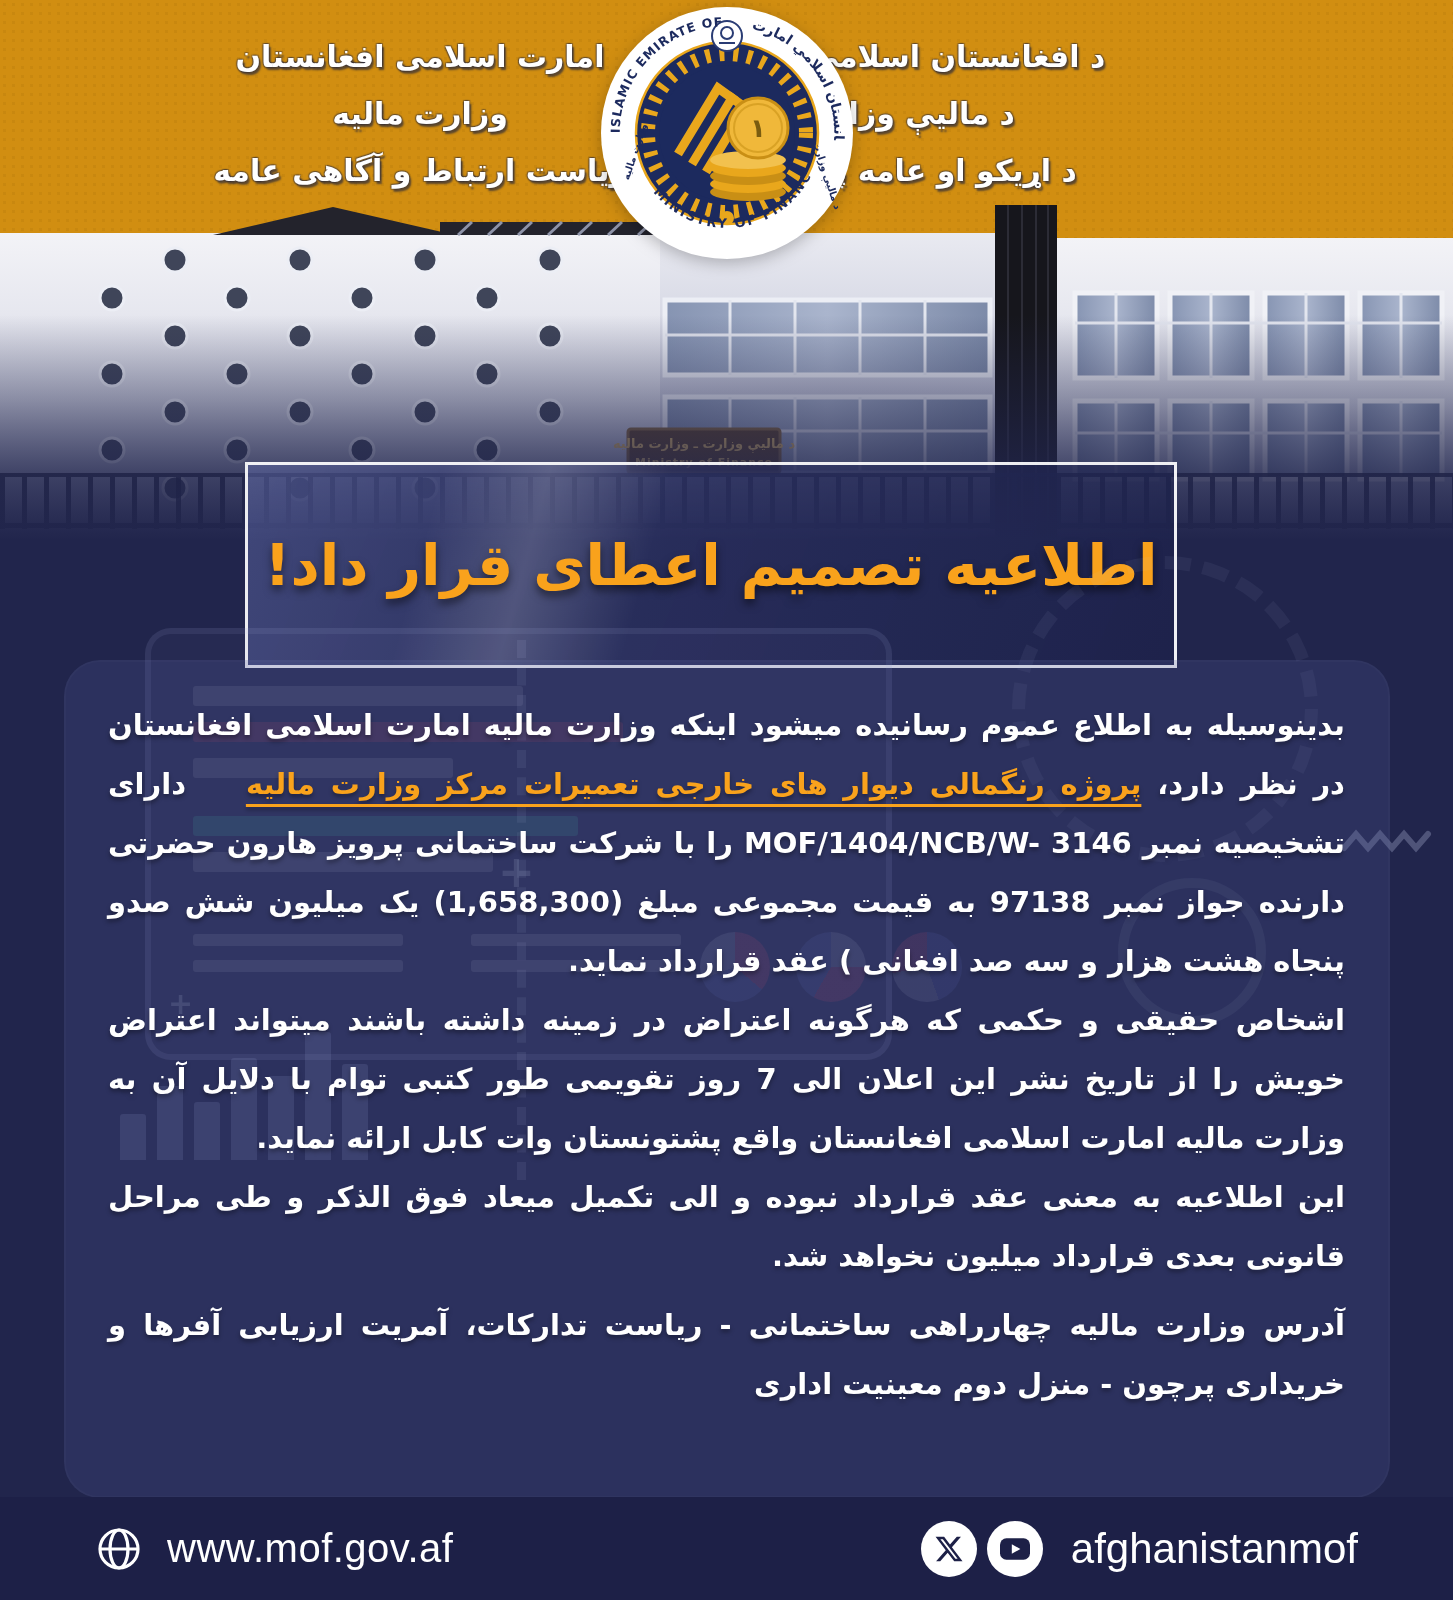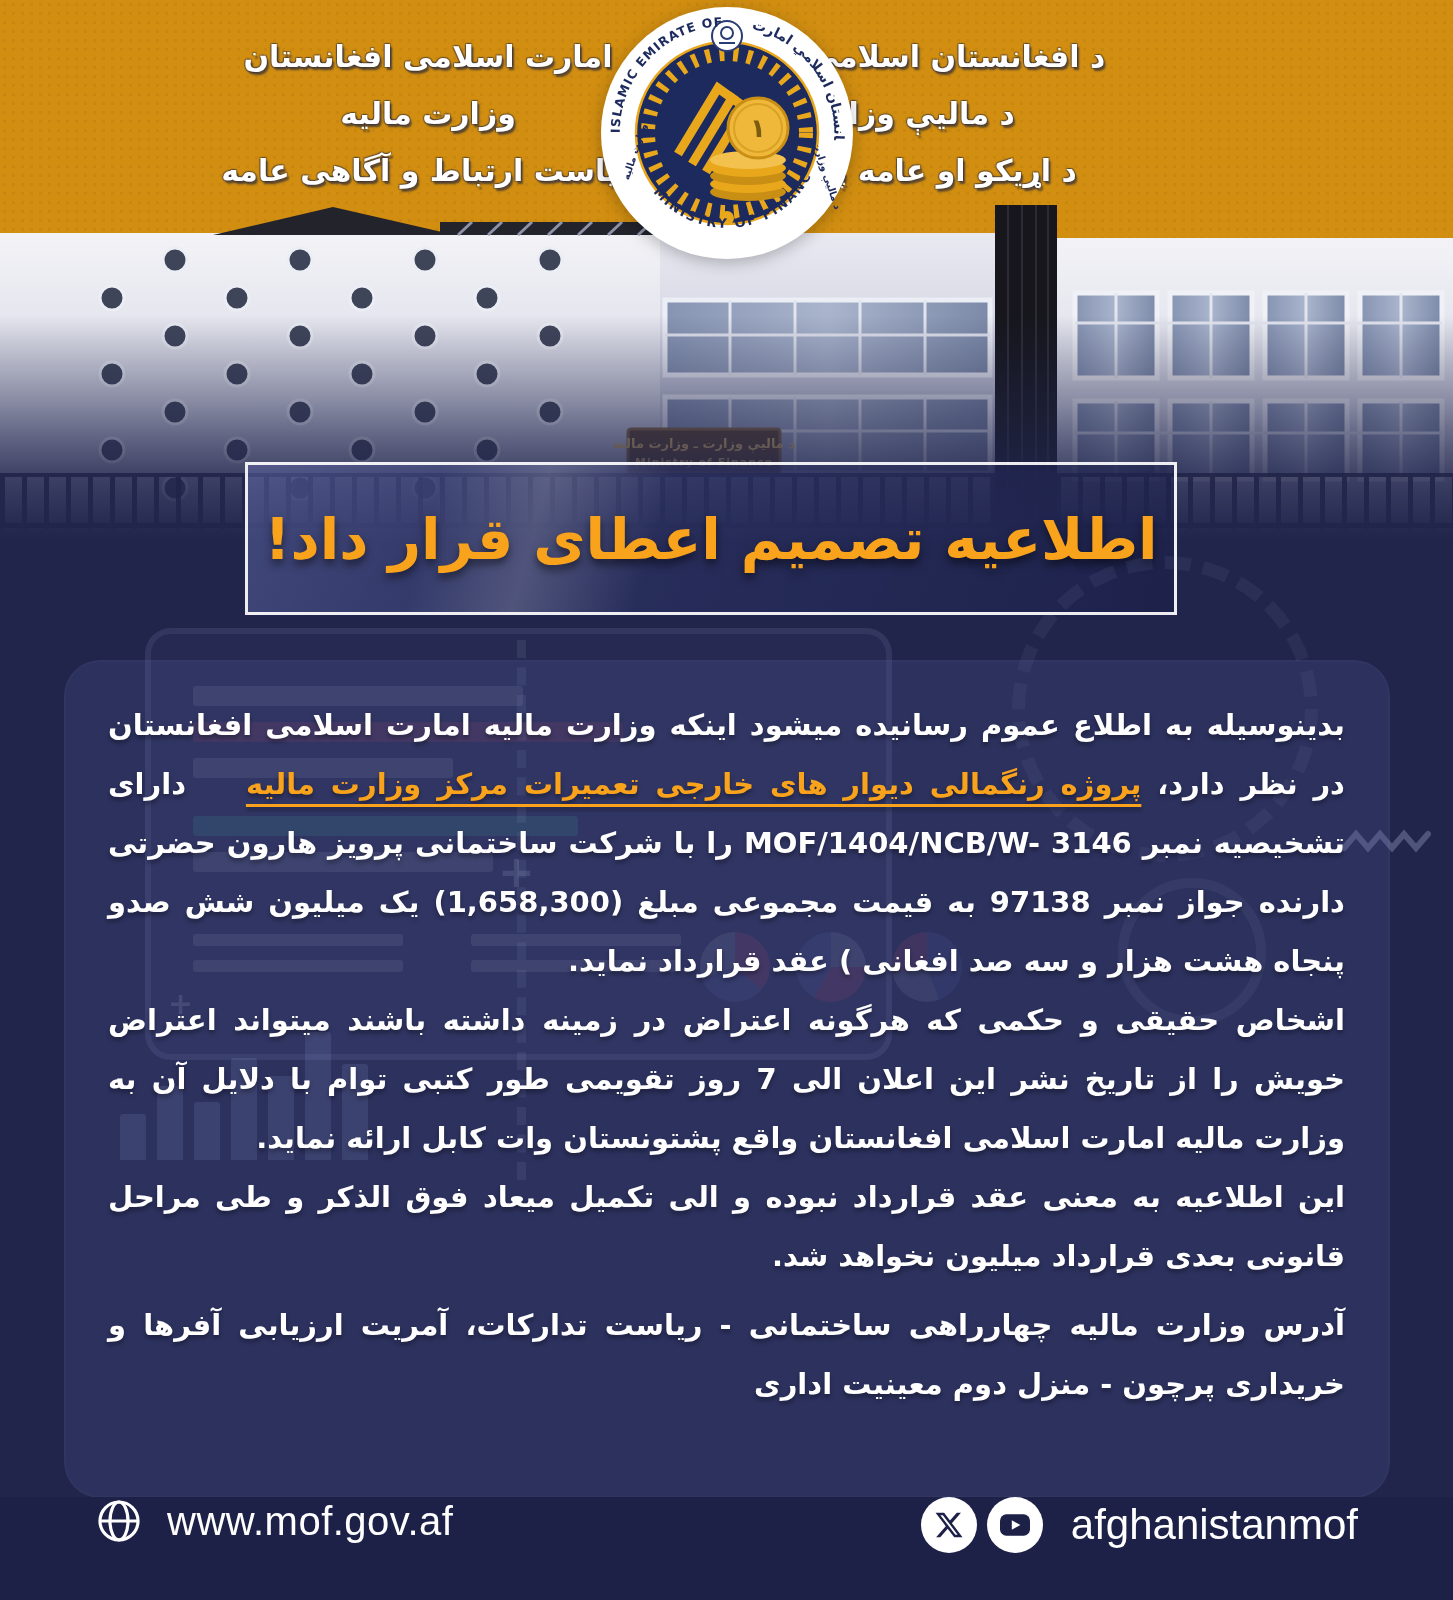--- a/index.html
+++ b/index.html
@@ -15,28 +15,28 @@
     background-image:radial-gradient(rgba(120,75,0,0.10) 1.5px, transparent 1.5px);
     background-size:9px 9px;
   }
   .hdr-block{
     position:absolute;top:28px;color:#fff;font-weight:bold;font-size:30px;
     line-height:57px;text-align:center;direction:rtl;
     text-shadow:2px 3px 2px rgba(28,32,62,.65),-1px -1px 1px rgba(28,32,62,.4),
                 1px -1px 1px rgba(28,32,62,.4),-1px 1px 1px rgba(28,32,62,.4);
   }
   .hdr-right{right:265px;width:560px;}
-  .hdr-left{left:128px;width:600px;}
+  .hdr-left{left:120px;width:600px;}
   
   .photo{position:absolute;left:0;top:205px;width:1453px;height:335px;}
   
   .logo{position:absolute;left:600px;top:6px;width:254px;height:254px;filter:drop-shadow(0 4px 8px rgba(0,0,0,.25));}
   
   .banner{
-    position:absolute;left:245px;top:462px;width:932px;height:153px;
+    position:absolute;left:245px;top:462px;width:932px;height:206px;
     border:3px solid rgba(255,255,255,.92);
     background:linear-gradient(112deg, rgba(96,106,168,.50) 0%, rgba(44,50,100,.58) 45%, rgba(27,32,74,.62) 100%);
     display:flex;align-items:center;justify-content:center;box-sizing:border-box;
     overflow:hidden;
   }
   .banner:before{
     content:"";position:absolute;left:-40px;top:-40px;width:700px;height:260px;
     background:linear-gradient(105deg, transparent 32%, rgba(255,255,255,.16) 46%, transparent 62%);
   }
   .banner h1{
@@ -68,21 +68,21 @@
     text-align:justify;
     text-shadow:0 3px 4px rgba(0,0,0,.35);
   }
   .body-text p{margin:0;}
   .body-text p.addr{margin-top:10px;}
   .hl{color:#f9a21c;text-decoration:underline;text-underline-offset:10px;text-decoration-thickness:2.5px;margin-left:44px;}
   .code{unicode-bidi:isolate;}
   
   .footer{
     position:absolute;left:0;bottom:0;width:1453px;height:103px;background:#1d2047;
-    display:flex;align-items:flex-start;justify-content:space-between;
+    display:flex;align-items:center;justify-content:space-between;
     padding:0 95px;box-sizing:border-box;
   }
   .f-left,.f-right{display:flex;align-items:center;}
   .f-left{gap:24px;}
   .f-right{gap:10px;}
   .f-url{color:#fff;font-family:"Liberation Sans",sans-serif;font-size:40px;letter-spacing:.5px;}
   .f-handle{color:#fff;font-family:"Liberation Sans",sans-serif;font-size:42px;margin-left:18px;}
   .circ{width:56px;height:56px;border-radius:50%;background:#fff;display:flex;align-items:center;justify-content:center;}
 </style>
 </head>

